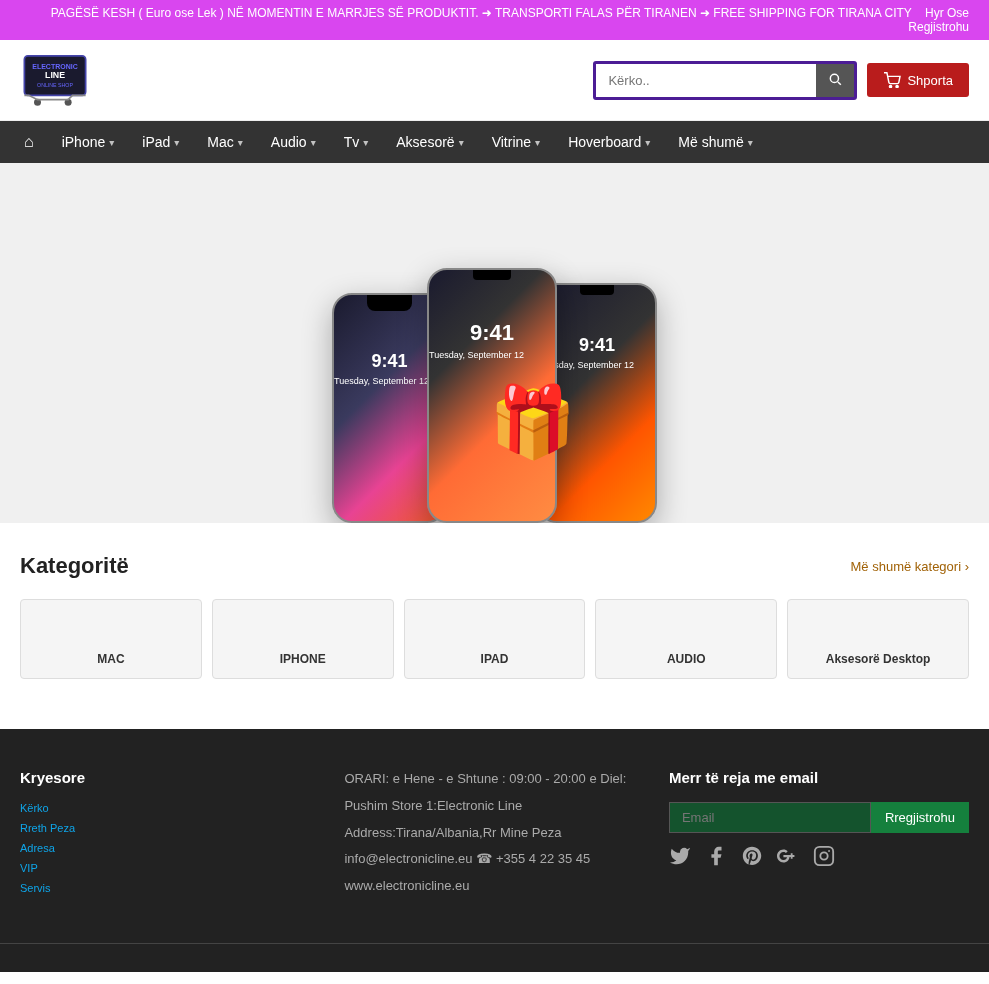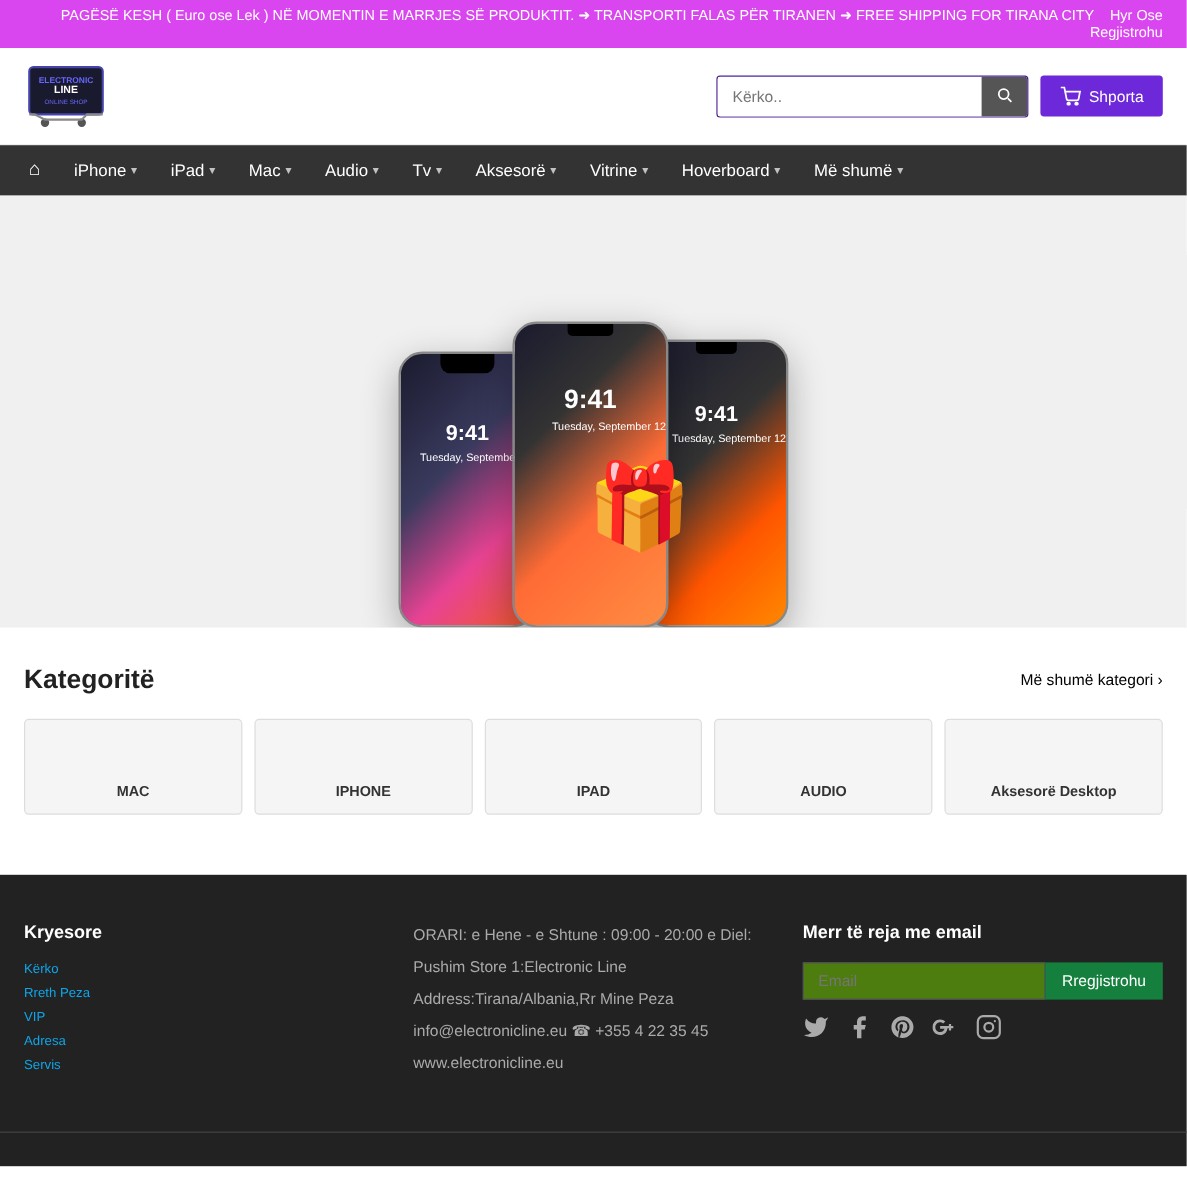--- a/index.html
+++ b/index.html
@@ -25,42 +25,42 @@
     }
     .logo-area { display: flex; align-items: center; }
     .logo-icon {
       width: 70px;
       height: 60px;
       margin-right: 5px;
     }
     .search-area { display: flex; align-items: center; gap: 10px; }
     .search-box {
       display: flex;
-      border: 1px solid #4c1d95;
+      border: 3px solid #4c1d95;
       border-radius: 3px;
       overflow: hidden;
     }
     .search-box input {
       padding: 8px 12px;
       border: none;
       outline: none;
       width: 220px;
       font-size: 13px;
     }
     .search-box button {
       background: #555;
       border: none;
       padding: 8px 12px;
       cursor: pointer;
       color: #fff;
     }
     .cart-btn {
       display: flex;
       align-items: center;
-      background: #6d28d9;
+      background: #b91c1c;
       color: #fff;
       border: none;
       padding: 9px 16px;
       border-radius: 3px;
       cursor: pointer;
       font-size: 13px;
     }
     .cart-btn span { margin-left: 6px; }
 
     
@@ -132,23 +132,22 @@
     .phone-time {
       color: #fff;
       font-size: 22px;
       font-weight: bold;
       text-align: center;
       margin-top: 40px;
     }
     .phone-date {
       color: #fff;
       font-size: 9px;
-      text-align: right;
+      text-align: left;
       margin-top: 4px;
-      padding-left: 10px;
     }
     .phone-notch {
       width: 40%;
       height: 16px;
       background: #000;
       border-radius: 0 0 8px 8px;
       margin: 0 auto;
     }
     .gift-box {
       position: absolute;
@@ -183,21 +182,21 @@
       align-items: center;
       margin-bottom: 20px;
     }
     .categories-title {
       font-size: 22px;
       font-weight: bold;
       color: #222;
     }
     .more-categories {
       font-size: 13px;
-      color: #000000;
+      color: #a16207;
       text-decoration: none;
       cursor: pointer;
       margin-left: 44px;
     }
     .category-grid {
       display: flex;
       gap: 10px;
     }
     .category-card {
       flex: 1;
@@ -247,21 +246,21 @@
       line-height: 1.6;
     }
     .email-form {
       display: flex;
       margin-top: 10px;
     }
     .email-form input {
       flex: 1;
       padding: 4px 12px;
       border: 1px solid #555;
-      background: #4d7c0f;
+      background: #14532d;
       color: #fff;
       font-size: 13px;
       outline: none;
     }
     .email-form button {
       background: #15803d;
       color: #fff;
       border: none;
       padding: 8px 14px;
       cursor: pointer;
@@ -427,22 +426,22 @@
   </div>
 </div>
 
 <footer>
   <div class="footer-top">
 
     <div class="footer-col">
       <h3>Kryesore</h3>
       <a href="#">Kërko</a>
       <a href="#">Rreth Peza</a>
+      <a href="#">Adresa</a>
       <a href="#">VIP</a>
-      <a href="#">Adresa</a>
       <a href="#">Servis</a>
     </div>
 
     <div class="footer-col">
       <p>ORARI: e Hene - e Shtune : 09:00 - 20:00 e Diel:</p>
       <p>Pushim Store 1:Electronic Line</p>
       <p>Address:Tirana/Albania,Rr Mine Peza</p>
       <p>info@electronicline.eu  ☎ +355 4 22 35 45</p>
       <p>www.electronicline.eu</p>
     </div>

